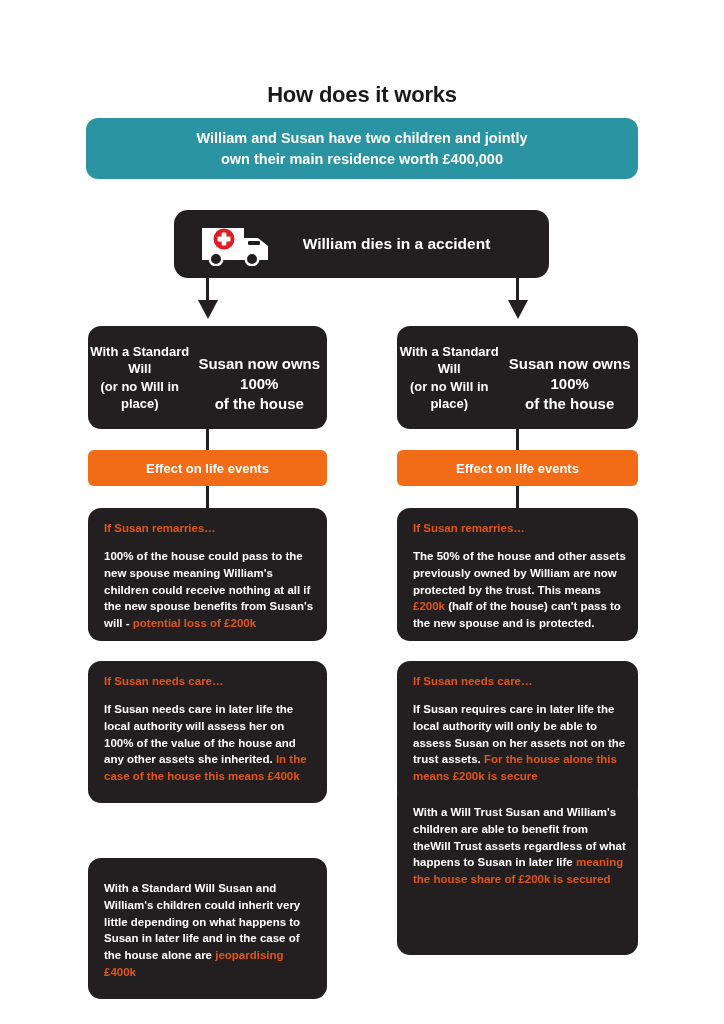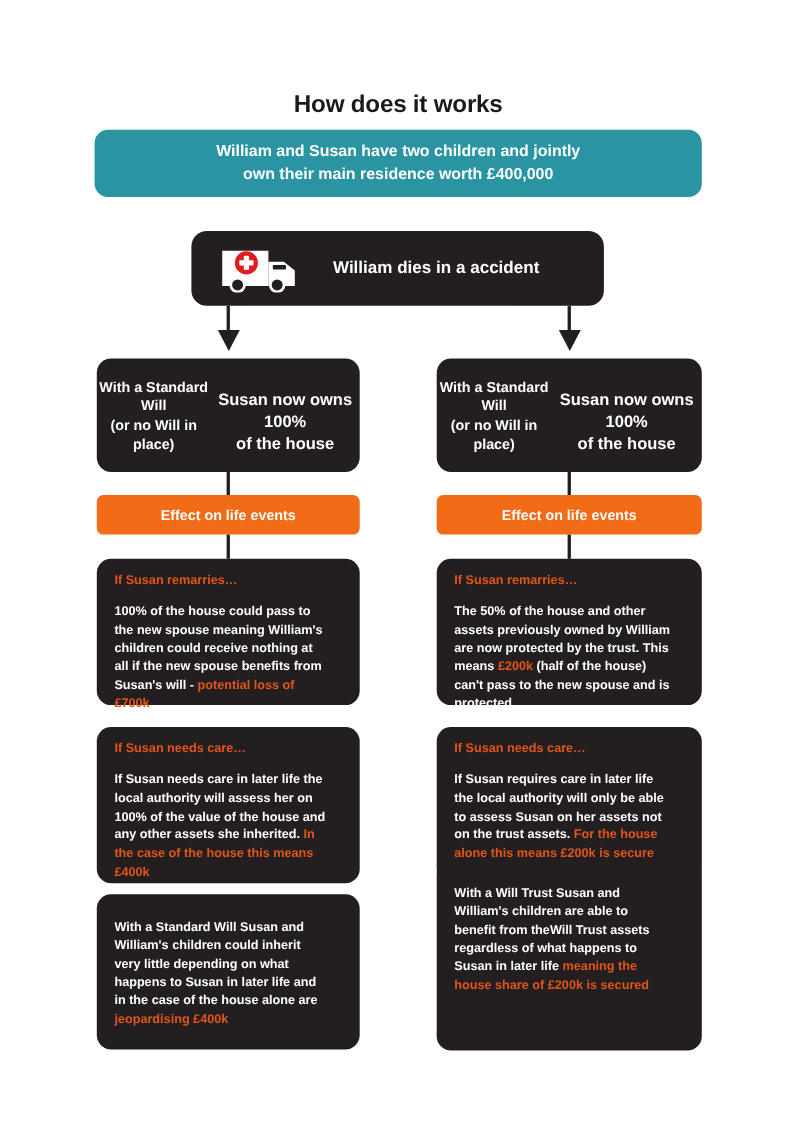--- a/index.html
+++ b/index.html
@@ -143,21 +143,21 @@
   .orange-bar.left  { left: 88px;  width: 239px; }
   .orange-bar.right { left: 397px; width: 241px; }
   .orange-bar-text {
     color: #ffffff;
     font-size: 13px;
     font-weight: bold;
   }
 
   
   .detail-card {
-    padding: 14px 28px 12px 16px;
+    padding: 14px 11px 12px 16px;
     box-sizing: border-box;
   }
   .card-head {
     color: #e2551a;
     font-size: 11.5px;
     font-weight: bold;
     margin-bottom: 14px;
   }
   .card-body {
     color: #ffffff;
@@ -215,32 +215,32 @@
 
   <div class="vline" style="left:206px; top:429px; height:21px;"></div>
   <div class="orange-bar left" style="top:450px;">
     <div class="orange-bar-text">Effect on life events</div>
   </div>
   <div class="vline" style="left:206px; top:486px; height:22px;"></div>
 
   <div class="col-box left detail-card" style="top:508px; height:133px;">
     <div class="card-head">If Susan remarries…</div>
     <div class="card-body">
-      <span>100% of the house could pass to the new spouse meaning William's children could receive nothing at all if the new spouse benefits from Susan's will - </span><span class="hl">potential loss of £700k</span>
+      <span>100% of the house could pass to the new spouse meaning William's children could receive nothing at all if the new spouse benefits from Susan's will - </span><span class="hl">potential loss of £200k</span>
     </div>
   </div>
 
   <div class="col-box left detail-card" style="top:661px; height:142px;">
     <div class="card-head">If Susan needs care…</div>
     <div class="card-body">
       <span>If Susan needs care in later life the local authority will assess her on 100% of the value of the house and any other assets she inherited. </span><span class="hl">In the case of the house this means £400k</span>
     </div>
   </div>
 
-  <div class="col-box left detail-card" style="top:813px; height:141px; padding-top:22px;">
+  <div class="col-box left detail-card" style="top:858px; height:141px; padding-top:22px;">
     <div class="card-body">
       <span>With a Standard Will Susan and William's children could inherit very little depending on what happens to Susan in later life and in the case  of the house alone are </span><span class="hl">jeopardising £400k</span>
     </div>
   </div>
 
   <div class="col-box right standard-will" style="top:326px;">
     <div class="sw-head">With a Standard Will
 (or no Will in place)</div>
     <div class="sw-sub">Susan now owns 100%
 of the house</div>

